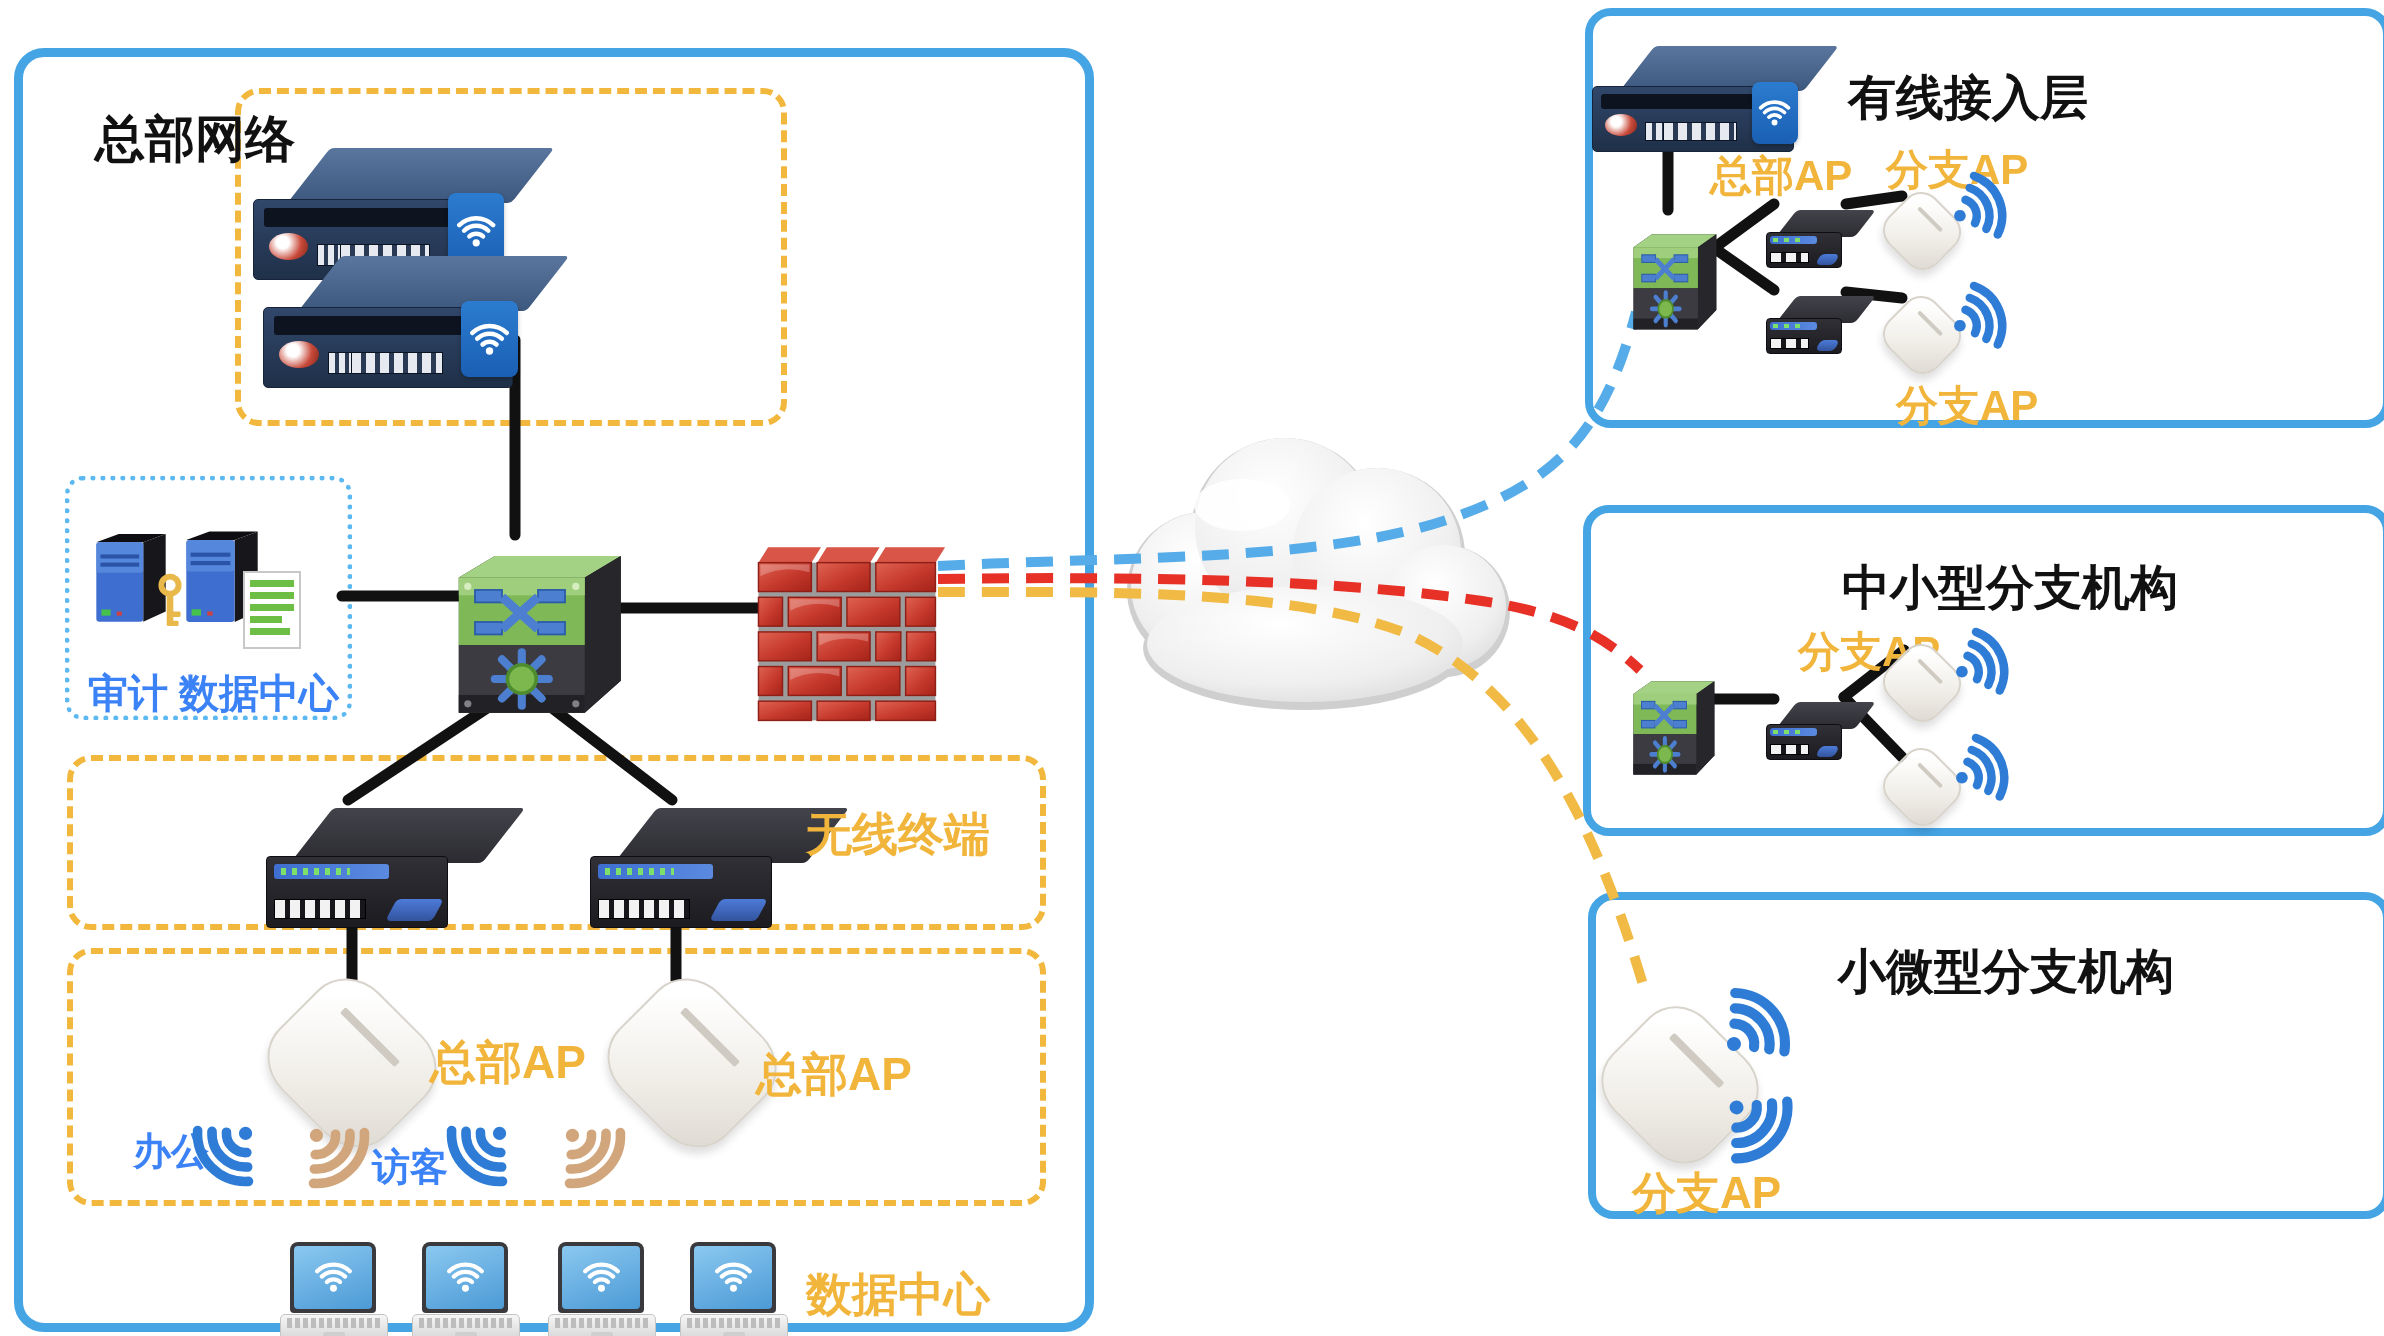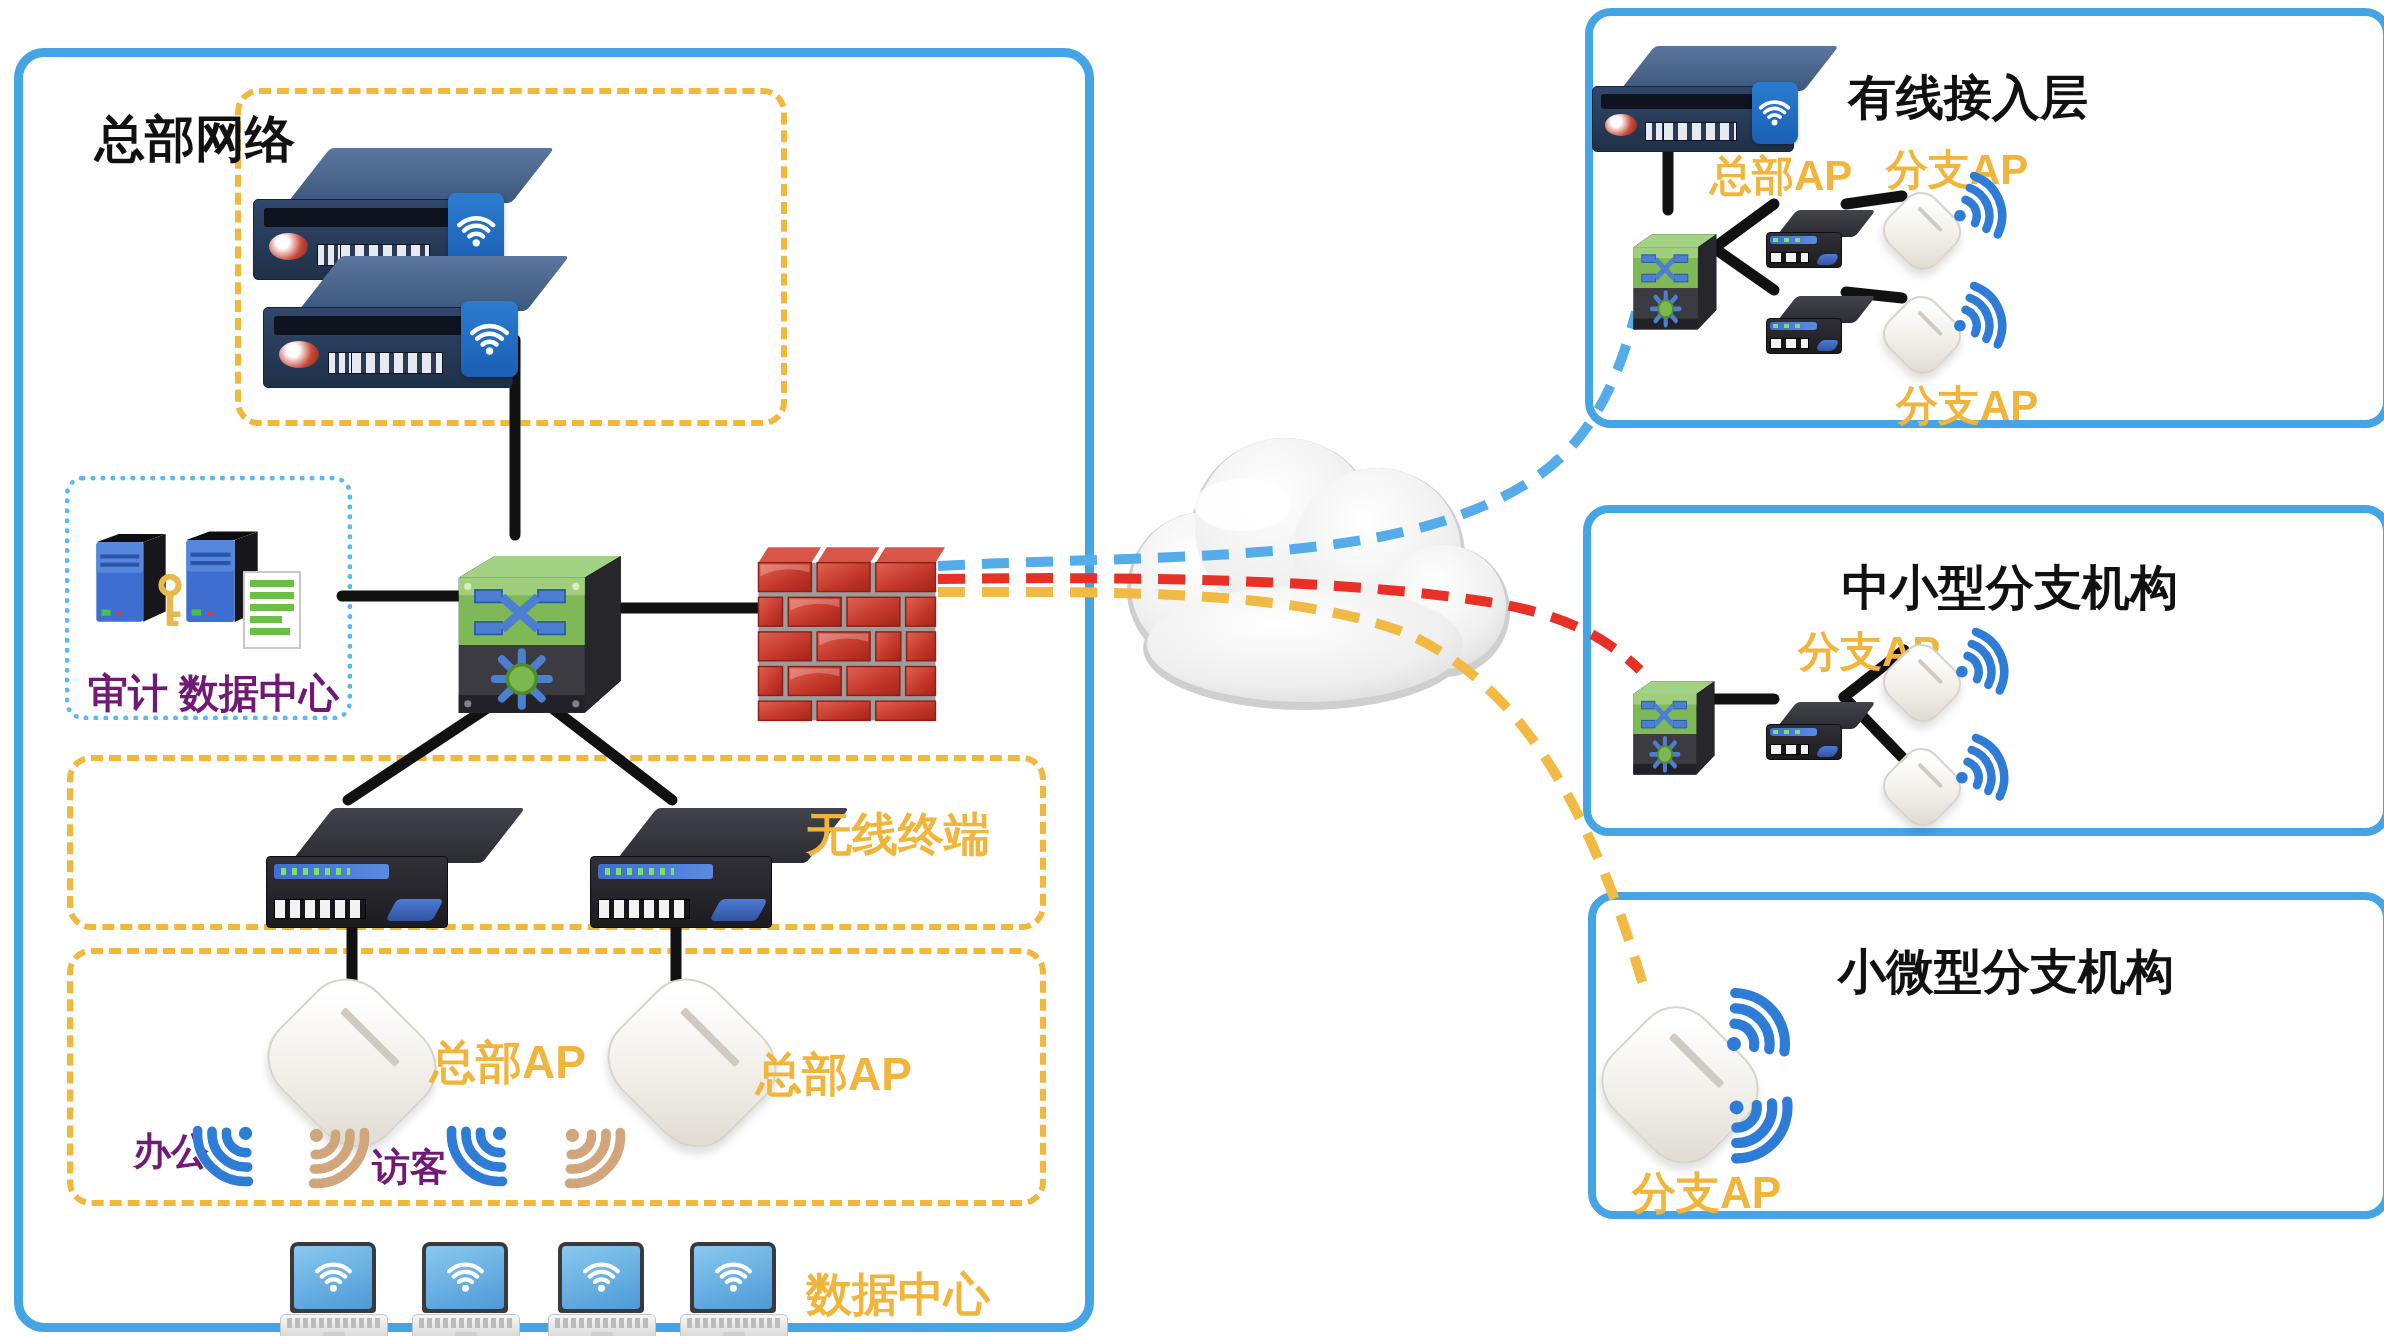--- a/index.html
+++ b/index.html
@@ -6,21 +6,21 @@
   .canvas{position:relative;width:2384px;height:1336px;background:#fff;overflow:hidden;
           font-family:"Liberation Sans","DejaVu Sans",sans-serif;}
   
   .hq-box{position:absolute;border:9px solid #45A4E4;border-radius:30px;background:#fff;}
   .branch-box{position:absolute;border:8px solid #45A4E4;border-radius:26px;background:#fff;}
   .dash-box{position:absolute;border:6px dashed #F2B83E;border-radius:24px;}
   .dot-box{position:absolute;border:5px dotted #5BB8F0;border-radius:18px;}
   
   .t-title{position:absolute;font-weight:800;color:#111;white-space:nowrap;}
   .t-orange{position:absolute;font-weight:800;color:#F2B53C;white-space:nowrap;}
-  .t-black{position:absolute;font-weight:700;color:#701a75;white-space:nowrap;}
+  .t-black{position:absolute;font-weight:700;color:#3b82f6;white-space:nowrap;}
   
   .layer{position:absolute;left:0;top:0;width:2384px;height:1336px;z-index:5;pointer-events:none;}
   .devices{position:absolute;left:0;top:0;width:100%;height:100%;z-index:10;margin-top:32px;}
   
   .appliance{position:absolute;}
   .a-top{position:absolute;left:14%;top:0;width:92%;height:42%;
          background:linear-gradient(180deg,#5A769E,#3D587E);
          transform:skewX(-38deg);transform-origin:bottom left;border-radius:4px;}
   .a-front{position:absolute;left:0;bottom:0;width:100%;height:60%;
          background:linear-gradient(180deg,#31476B,#1F3048);

